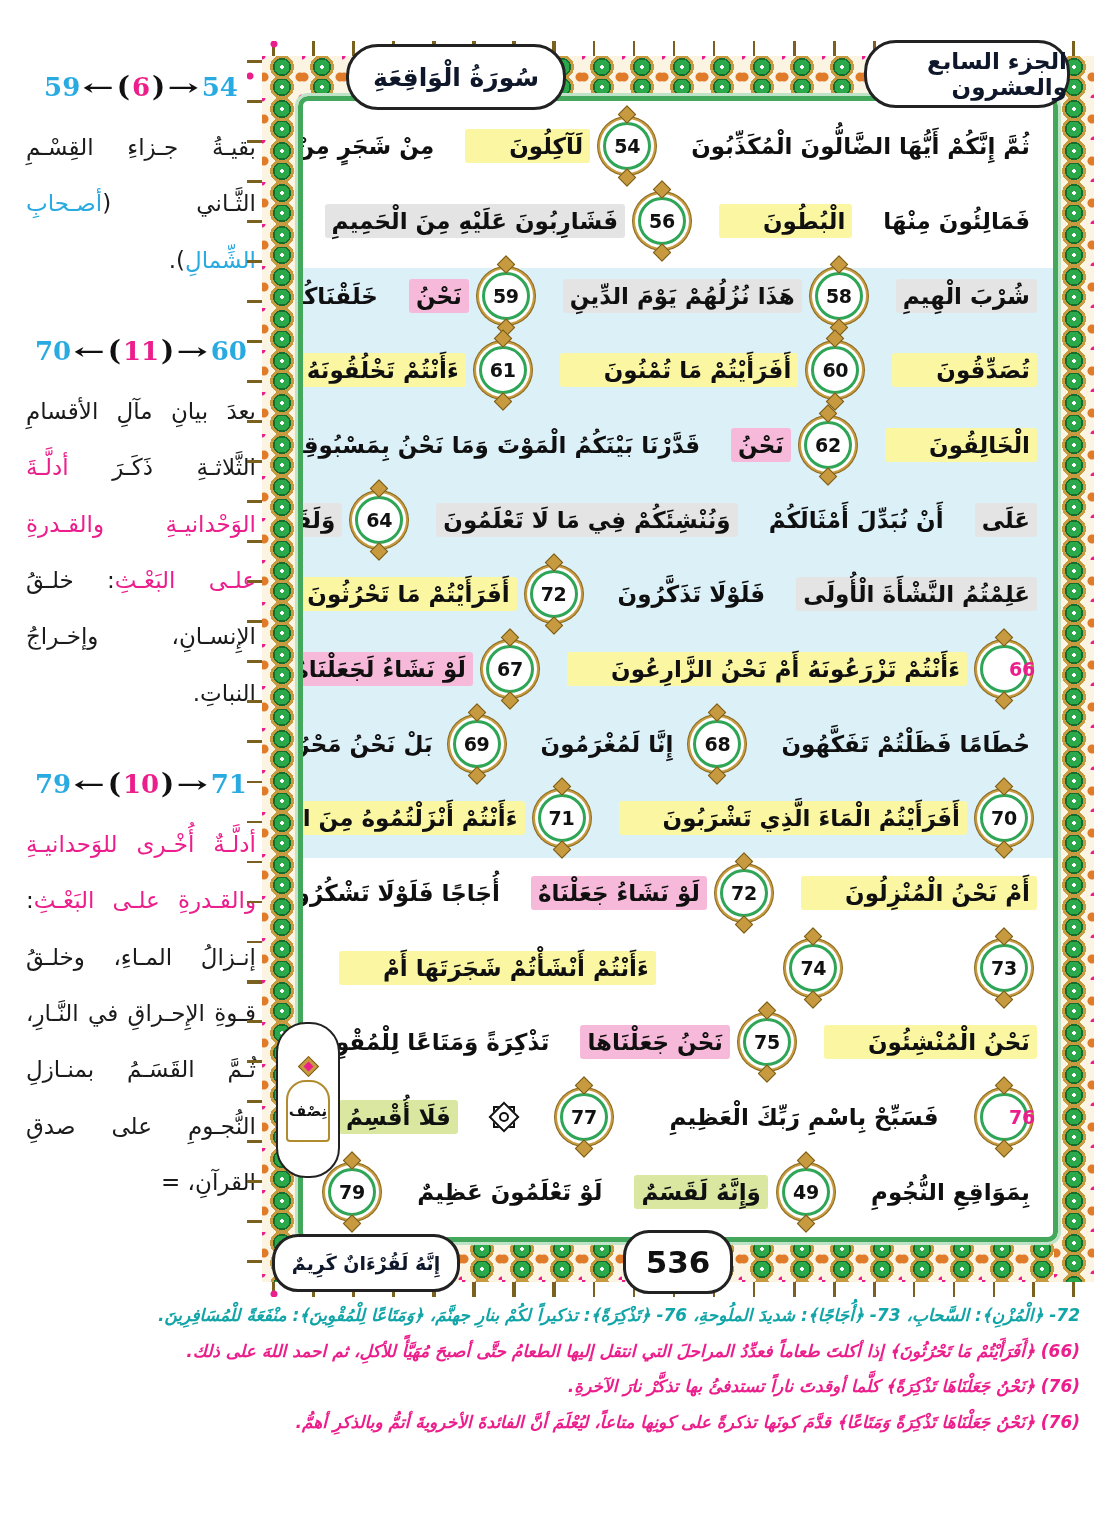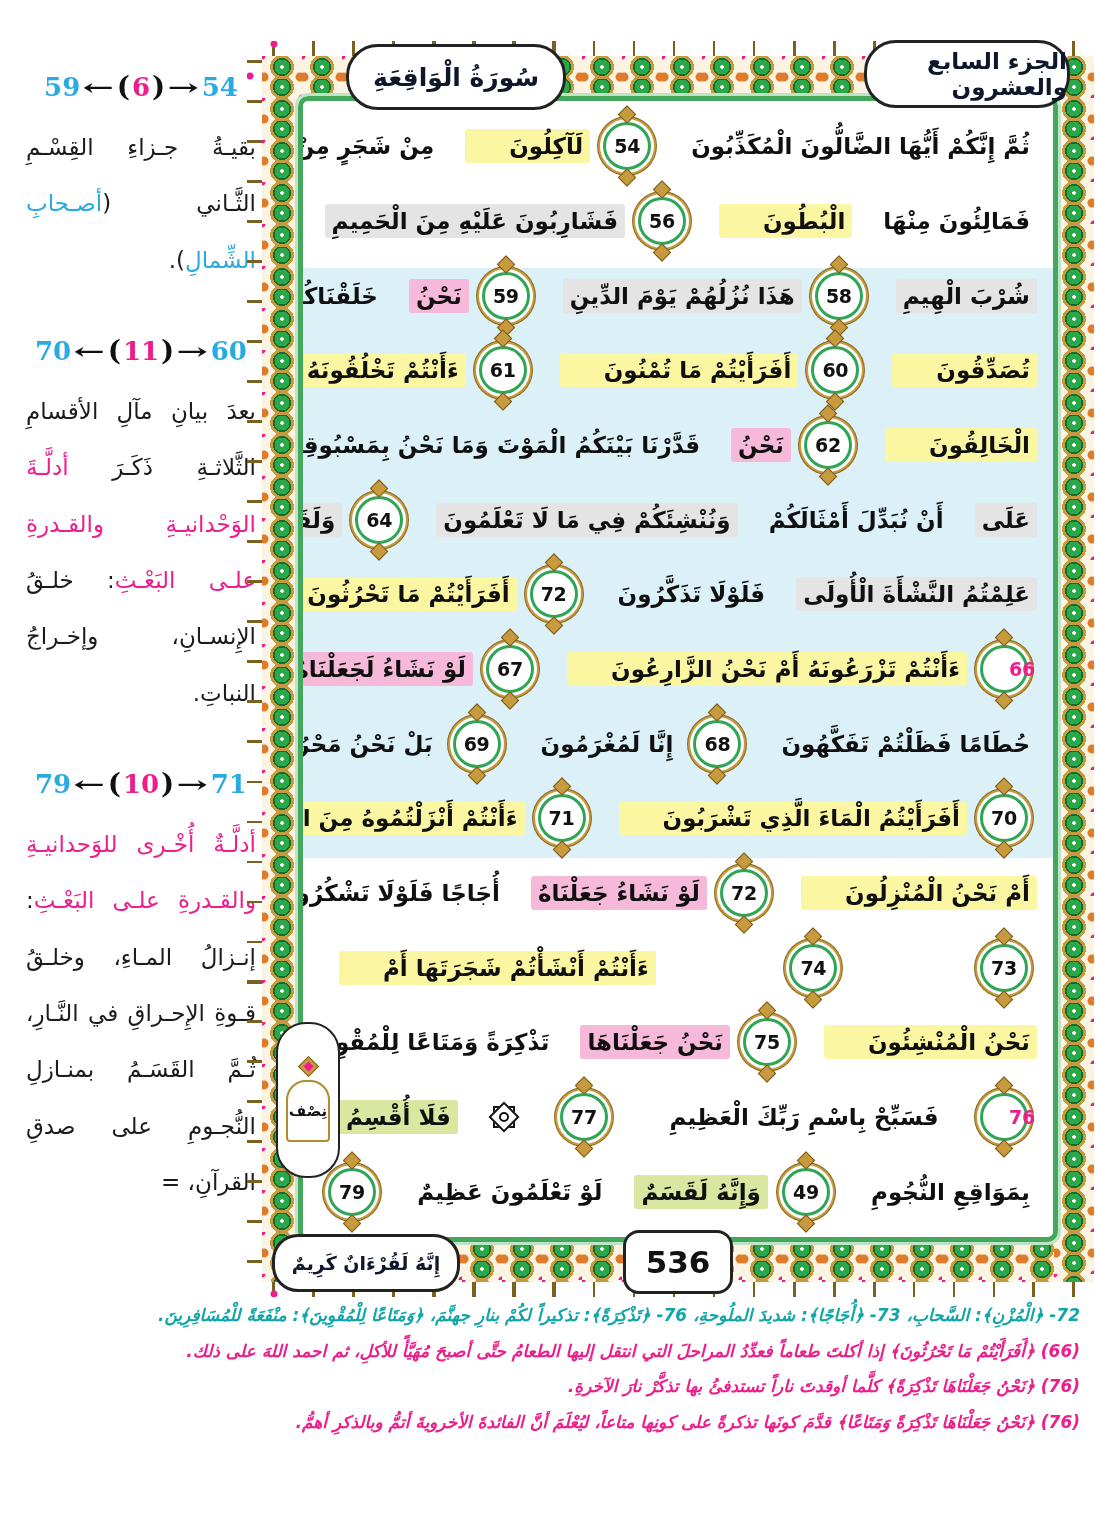--- a/index.html
+++ b/index.html
@@ -46,21 +46,21 @@
   .inner{position:absolute;left:36px;right:36px;top:40px;bottom:40px;background:#fff;
          border:5px solid #43A85C;outline:3px solid #bfe3c6;border-radius:10px;overflow:hidden;}
   .blue-band{position:absolute;left:0;right:0;top:167px;height:590px;background:#DCF0F8;}
   
   .cartouche{position:absolute;background:#fff;border:3px solid #222;border-radius:32px;
              display:flex;align-items:center;justify-content:center;z-index:6;font-weight:bold;color:#0f172a;}
   .c-surah{top:-12px;left:84px;width:214px;height:60px;font-size:25px;}
   .c-juz{top:-16px;right:24px;width:200px;height:62px;font-size:23px;}
   .c-kareem{bottom:-10px;left:10px;width:182px;height:52px;font-size:19px;border-radius:26px;}
   .pagenum{position:absolute;bottom:-12px;left:50%;transform:translateX(-50%);width:104px;height:58px;
-           background:#fff;border:3px solid #222;border-radius:16px;display:flex;align-items:center;
+           background:#fff;border:3px solid #222;border-radius:26px;display:flex;align-items:center;
            justify-content:center;font-size:31px;font-weight:bold;color:#111;z-index:6;direction:ltr;}
   
   .qtext{position:absolute;inset:0;padding:8px 16px;display:flex;flex-direction:column;direction:rtl;}
   .qline{flex:1 1 auto;display:flex;align-items:center;justify-content:space-between;gap:4px;
          position:relative;z-index:1;font-weight:bold;font-size:23px;color:#101010;white-space:nowrap;
          letter-spacing:-0.3px;}
   .seg{padding:4px 7px;border-radius:3px;margin-left:20px;}
   .hl-none{background:transparent;}
   .hl-yellow{background:#FAF6A2;padding-left:44px;}
   .hl-pink{background:#F7B9D9;}

